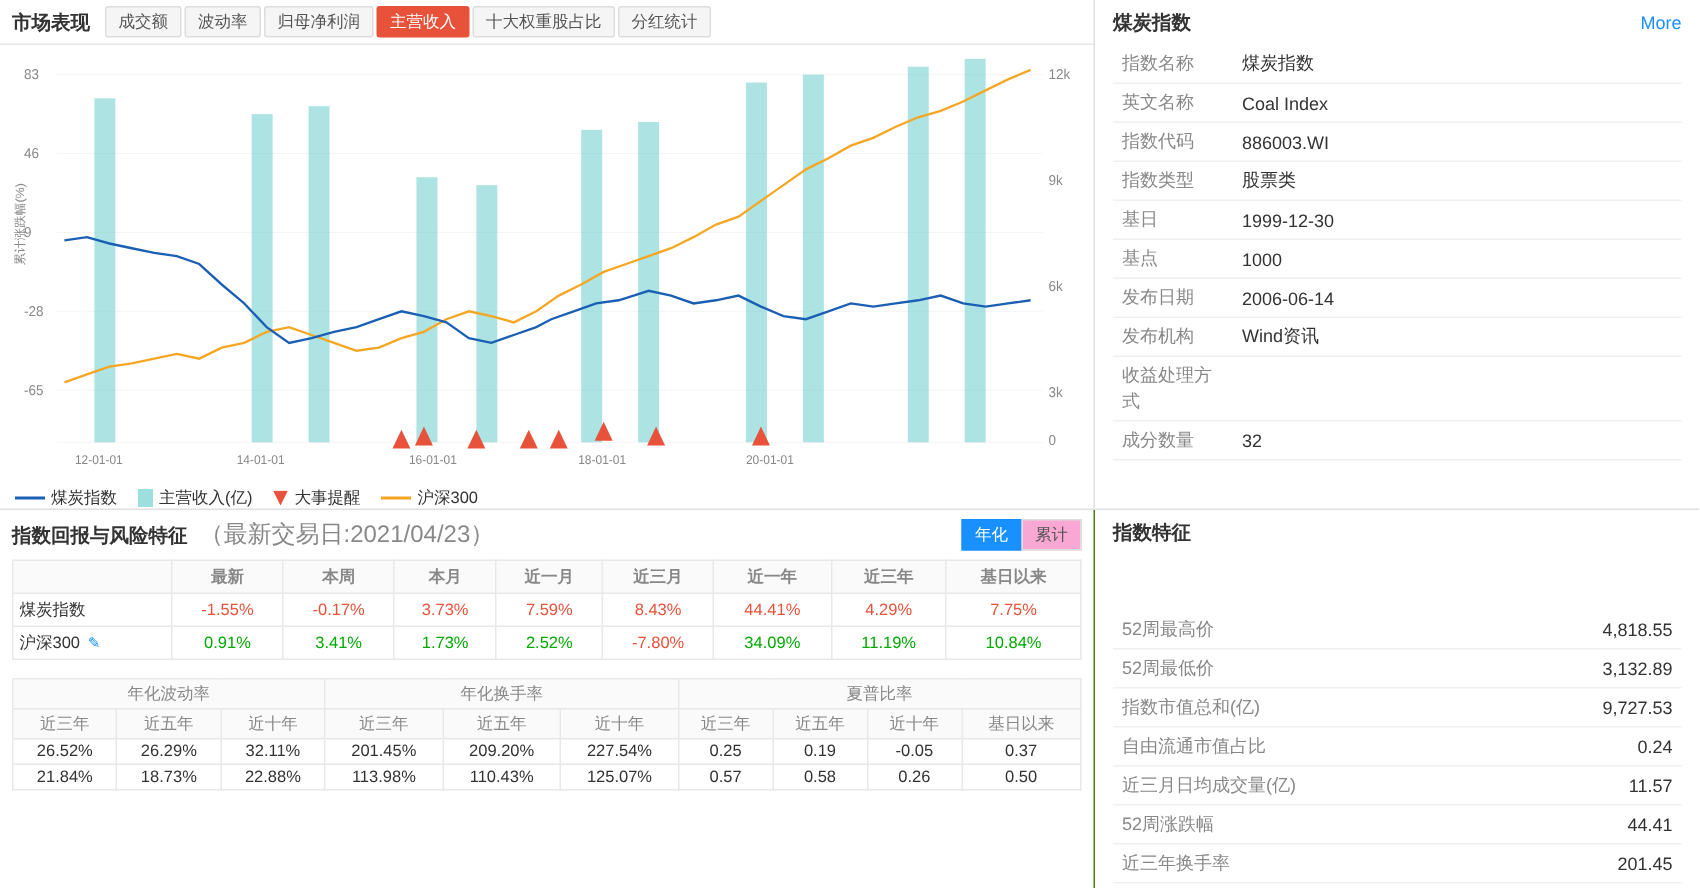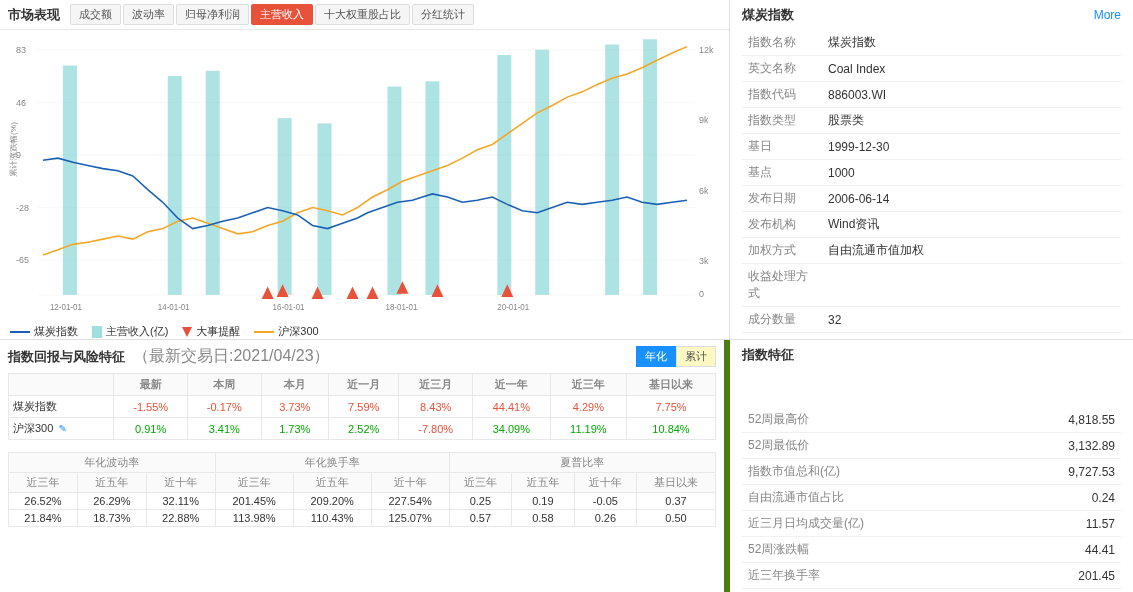--- a/index.html
+++ b/index.html
@@ -106,21 +106,21 @@
       color: #888;
       width: 80px;
     }
     .info-value {
       color: #333;
       font-weight: normal;
     }
     
     .return-panel {
       flex: 0 0 730px;
-      border-right: 6px solid #4d7c0f;
+      border-right: 1px solid #4d7c0f;
       padding: 6px 8px;
       display: flex;
       flex-direction: column;
     }
     .return-header {
       display: flex;
       align-items: center;
       gap: 8px;
       margin-bottom: 6px;
     }
@@ -134,21 +134,21 @@
       color: #888;
     }
     .toggle-group {
       margin-left: auto;
       display: flex;
     }
     .toggle-btn {
       padding: 2px 8px;
       font-size: 11px;
       border: 1px solid #ddd;
-      background: #fef9c3;
+      background: #f9a8d4;
       color: #555;
       cursor: pointer;
     }
     .toggle-btn.active {
       background: #1890ff;
       color: #fff;
       border-color: #1890ff;
     }
     .return-table {
       width: 100%;
@@ -392,24 +392,20 @@
             <td class="info-label">基点</td>
             <td class="info-value">1000</td>
           </tr>
           <tr>
             <td class="info-label">发布日期</td>
             <td class="info-value">2006-06-14</td>
           </tr>
           <tr>
             <td class="info-label">发布机构</td>
             <td class="info-value">Wind资讯</td>
-          </tr>
-          <tr>
-            <td class="info-label">加权方式</td>
-            <td class="info-value">自由流通市值加权</td>
           </tr>
           <tr>
             <td class="info-label">收益处理方式</td>
             <td class="info-value"></td>
           </tr>
           <tr>
             <td class="info-label">成分数量</td>
             <td class="info-value">32</td>
           </tr>
         </tbody>

